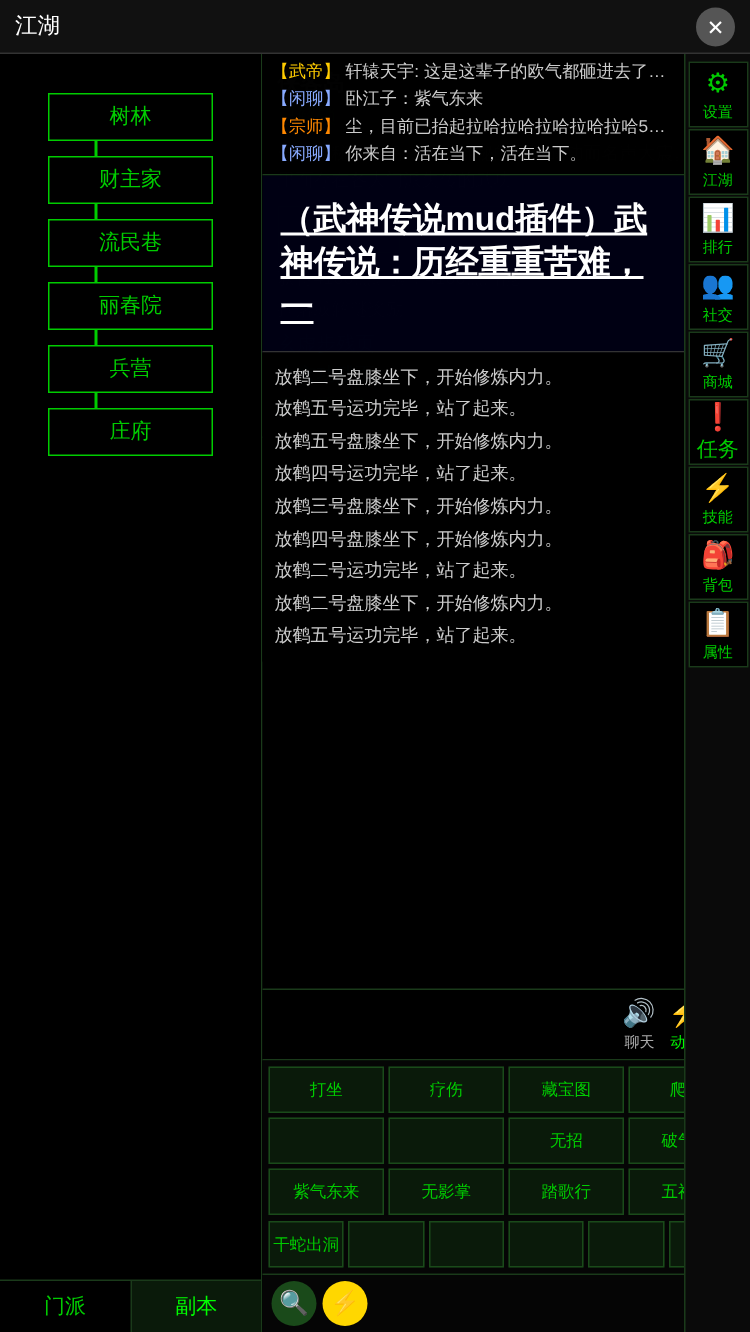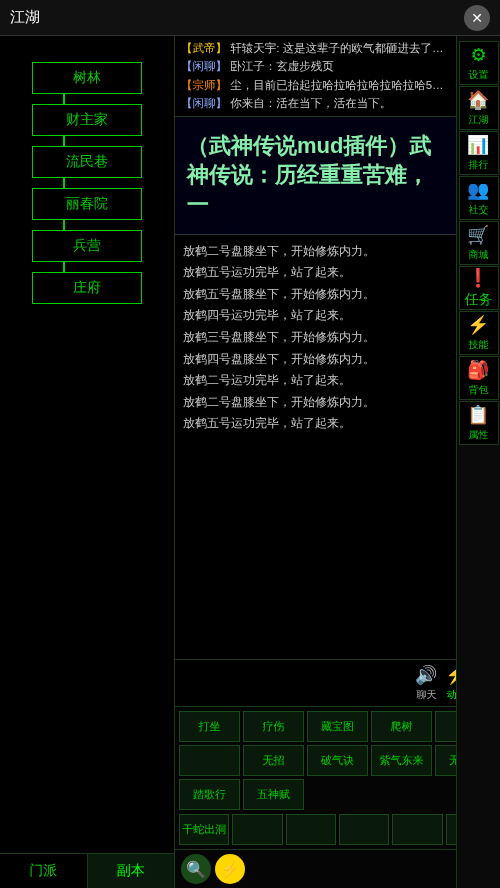--- a/index.html
+++ b/index.html
@@ -226,24 +226,25 @@
     .notif-line .tag-liaoliao { color: #88aaff; }
     .notif-line .tag-zongshi { color: #ff8800; }
 
     
     #big-banner {
       background: rgba(0,0,20,0.95);
       padding: 14px 12px;
       border-bottom: 1px solid #333;
     }
     #big-banner .banner-text {
-      color: #86efac;
+      color: #ffffff;
       font-size: 22px;
       font-weight: bold;
       line-height: 1.35;
+      text-decoration: underline;
     }
 
     
     #combat-log {
       background: rgba(0,0,0,0.9);
       padding: 6px 8px;
       overflow-y: auto;
       max-height: 220px;
     }
     .log-line {
@@ -306,21 +307,21 @@
       gap: 2px;
     }
     #chat-bottom-bar .more-btn .icon-sym {
       font-size: 18px;
     }
     #chat-bottom-bar .spacer { flex: 1; }
 
     
     #skill-bar {
       display: grid;
-      grid-template-columns: repeat(5, 1fr);
+      grid-template-columns: repeat(4, 1fr);
       gap: 3px;
       padding: 4px 4px;
       background: #050505;
     }
     .skill-btn {
       background: #0a1a0a;
       border: 1px solid #1a4a1a;
       color: #00cc00;
       font-size: 11px;
       text-align: center;
@@ -424,21 +425,21 @@
 
     <div id="chat-overlay">
 
       <div id="notif-bar">
         <div class="notif-line">
           <span class="tag-wudi">【武帝】</span>
           <span>轩辕天宇: 这是这辈子的欧气都砸进去了吗,......</span>
         </div>
         <div class="notif-line">
           <span class="tag-liaoliao">【闲聊】</span>
-          <span>卧江子：玄虚步残页</span>
+          <span>卧江子：紫气东来</span>
         </div>
         <div class="notif-line">
           <span class="tag-zongshi">【宗师】</span>
           <span> 尘，目前已抬起拉哈拉哈拉哈拉哈拉哈5公25步</span>
         </div>
         <div class="notif-line">
           <span class="tag-liaoliao">【闲聊】</span>
           <span>你来自：活在当下，活在当下。</span>
         </div>
       </div>

